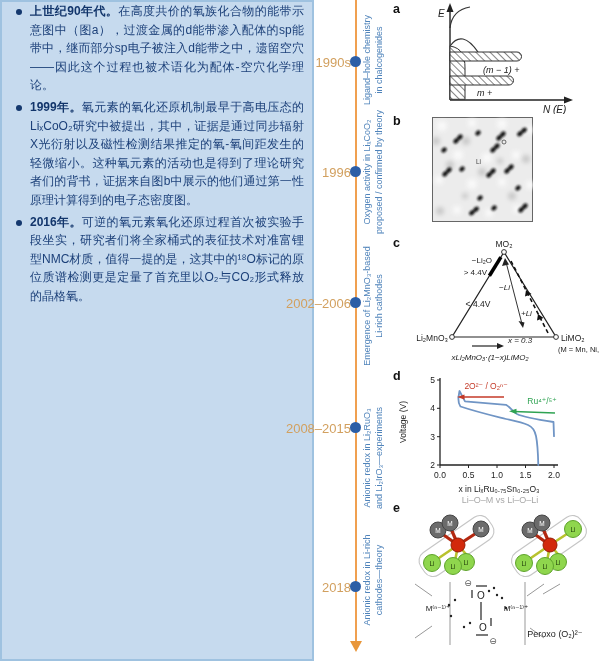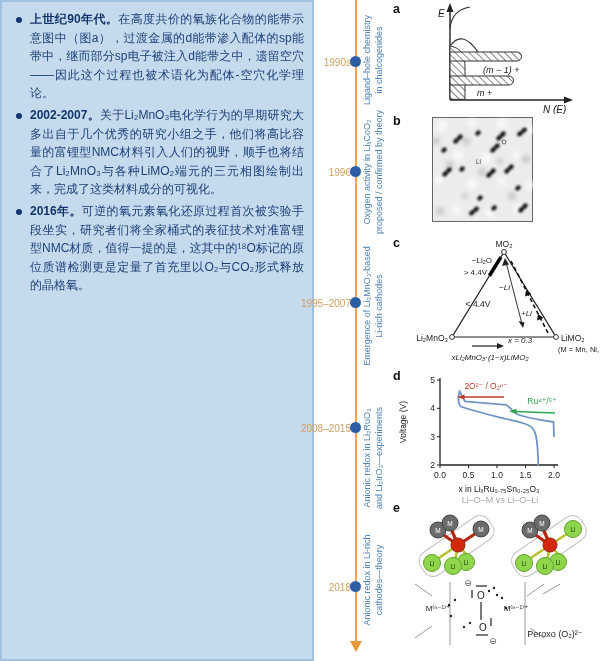--- a/index.html
+++ b/index.html
@@ -1,50 +1,50 @@
 <!DOCTYPE html>
 <html><head>
 <meta charset="utf-8">
 <style>
   html,body{margin:0;padding:0;}
   body{width:600px;height:661px;position:relative;background:#fff;overflow:hidden;
        font-family:"Liberation Sans","DejaVu Sans",sans-serif;}
   
   .left-panel{position:absolute;left:0;top:0;width:314px;height:661px;box-sizing:border-box;
-      background:#c6daee;border:2px solid #9fc2e0;padding:8px 8px 4px 12px;}
+      background:#c6daee;border:2px solid #9fc2e0;padding:0 8px 4px 12px;}
   .bullet{display:flex;margin-bottom:3px;}
   .bdot{flex:0 0 auto;width:6px;height:6px;border-radius:50%;background:#14386e;margin:7px 8px 0 2px;}
   .btext{margin:0;font-size:12px;line-height:1.55;color:#1c4079;text-align:justify;}
   .btext b{color:#12356b;}
   
   .timeline{position:absolute;left:314px;top:0;width:78px;height:661px;}
   .tl-line{position:absolute;left:41px;top:0;width:2px;height:642px;background:#f0a050;}
   .tl-arrow{position:absolute;left:36px;top:641px;width:0;height:0;
       border-left:6px solid transparent;border-right:6px solid transparent;border-top:11px solid #e8963a;}
   .tl-year{position:absolute;right:41px;transform:translateY(-50%);white-space:nowrap;
-      font-size:10px;color:#d2a05f;}
+      font-size:13px;color:#d2a05f;}
   .tl-dot{position:absolute;left:36px;width:11px;height:11px;border-radius:50%;background:#2c5ea6;}
   .tl-label{position:absolute;left:60px;transform:translate(-50%,-50%) rotate(-90deg);
       white-space:nowrap;text-align:center;font-size:9px;line-height:1.3;color:#4f83ba;}
   
   .pletter{position:absolute;left:393px;font-size:12.5px;font-weight:bold;color:#111;}
   .panel{position:absolute;}
   svg text{font-family:"Liberation Sans","DejaVu Sans",sans-serif;}
 </style>
 </head>
 <body>
 
 <div class="left-panel">
   <div class="bullet">
     <span class="bdot"></span>
     <p class="btext"><b>上世纪90年代。</b><span>在高度共价的氧族化合物的能带示意图中（图a），过渡金属的d能带渗入配体的sp能带中，继而部分sp电子被注入d能带之中，遗留空穴——因此这个过程也被术语化为配体-空穴化学理论。</span></p>
   </div>
   <div class="bullet">
     <span class="bdot"></span>
-    <p class="btext"><b>2002-2007。</b><span>关于Li₂MnO₃电化学行为的早期研究大多出自于几个优秀的研究小组之手，他们将高比容量的富锂型NMC材料引入人们的视野，顺手也将结合了Li₂MnO₃与各种LiMO₂端元的三元相图绘制出来，完成了这类材料成分的可视化。</span></p>
+    <p class="btext"><b>1999年。</b><span>氧元素的氧化还原机制最早于高电压态的LiₓCoO₂研究中被提出，其中，证据是通过同步辐射X光衍射以及磁性检测结果推定的氧-氧间距发生的轻微缩小。这种氧元素的活动也是得到了理论研究者们的背书，证据来自图b中展示的他们通过第一性原理计算得到的电子态密度图。</span></p>
   </div>
   <div class="bullet">
     <span class="bdot"></span>
     <p class="btext"><b>2016年。</b><span>可逆的氧元素氧化还原过程首次被实验手段坐实，研究者们将全家桶式的表征技术对准富锂型NMC材质，值得一提的是，这其中的¹⁸O标记的原位质谱检测更是定量了首充里以O₂与CO₂形式释放的晶格氧。</span></p>
   </div>
 </div>
 
 <div class="timeline">
   <div class="tl-line"></div>
   <div class="tl-arrow"></div>
@@ -56,21 +56,21 @@
     <div>in chalcogenides</div>
   </div>
 
   <div class="tl-year" style="top:172px">1996</div>
   <div class="tl-dot" style="top:166px"></div>
   <div class="tl-label" style="top:172px">
     <div>Oxygen activity in LiₓCoO₂</div>
     <div>proposed / confirmed by theory</div>
   </div>
 
-  <div class="tl-year" style="top:303px">1995–2007</div>
+  <div class="tl-year" style="top:303px">2002–2006</div>
   <div class="tl-dot" style="top:297px"></div>
   <div class="tl-label" style="top:306px">
     <div>Emergence of Li₂MnO₃-based</div>
     <div>Li-rich cathodes</div>
   </div>
 
   <div class="tl-year" style="top:428px">2008–2015</div>
   <div class="tl-dot" style="top:422px"></div>
   <div class="tl-label" style="top:458px">
     <div>Anionic redox in Li₂RuO₃</div>

